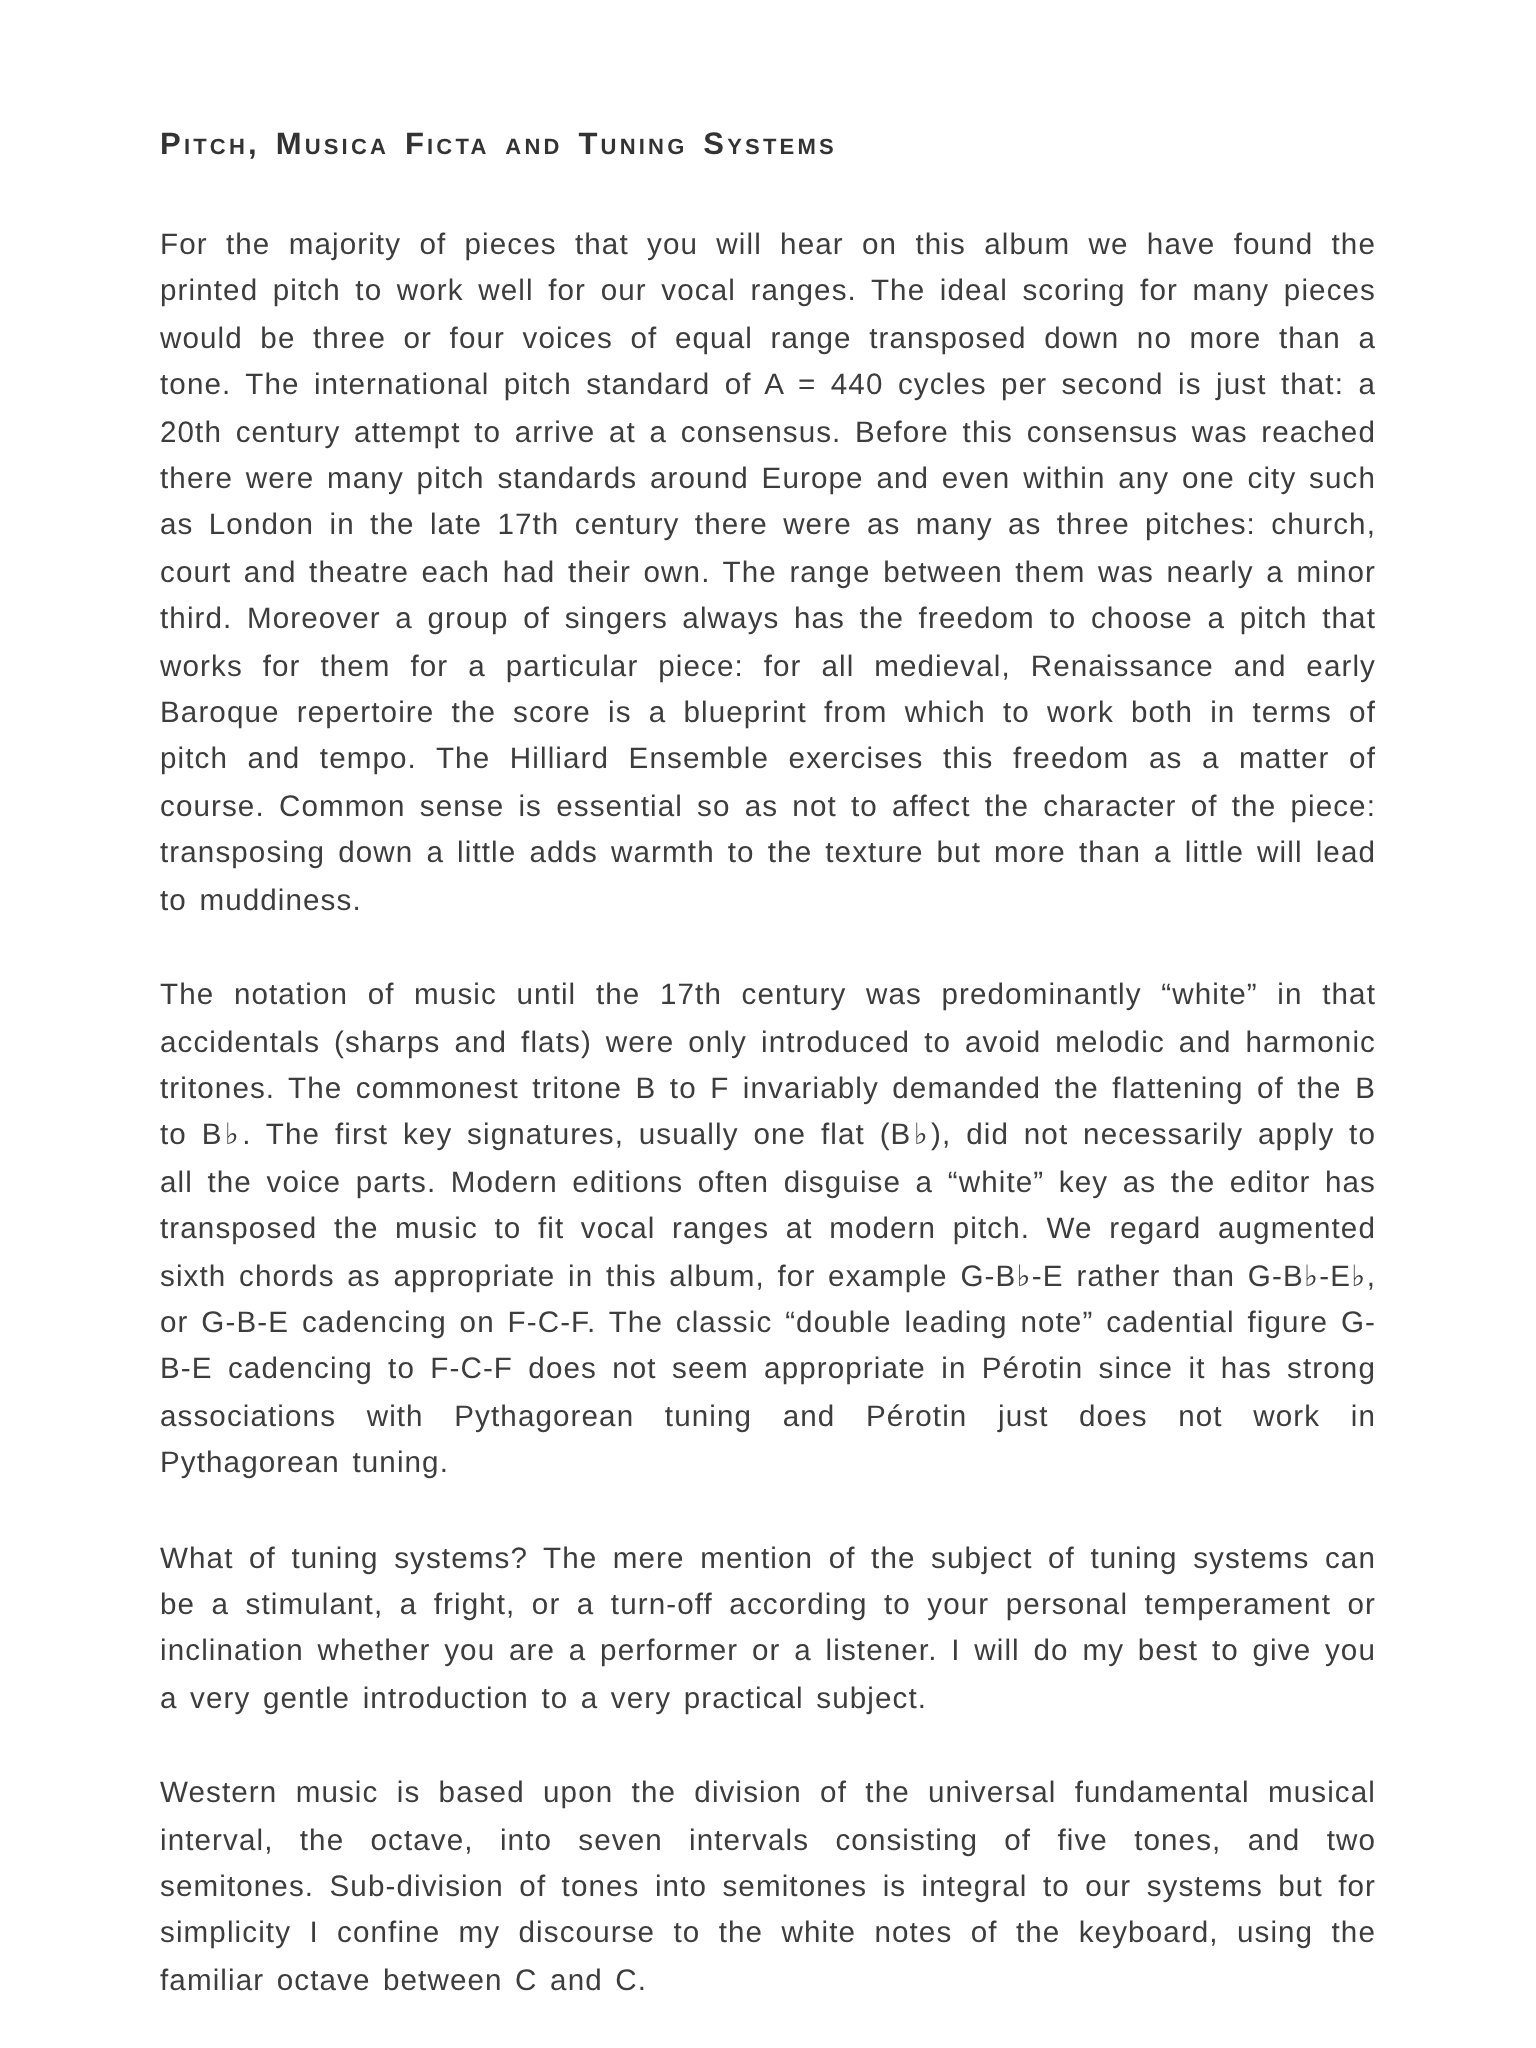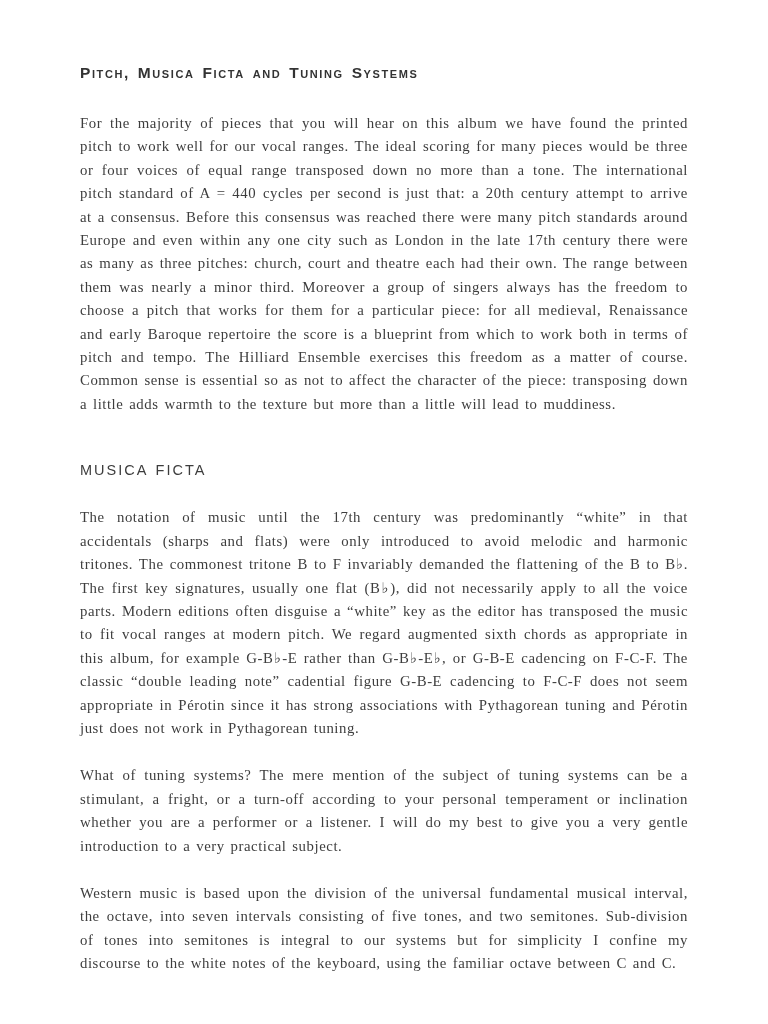--- a/index.html
+++ b/index.html
@@ -36,36 +36,34 @@
     margin: 46px 0 28px 0;
     color: #3d3d3d;
   }
   .para {
     font-size: 14.8px;
     line-height: 23.4px;
     text-align: justify;
     letter-spacing: 0.55px;
     word-spacing: 1.6px;
     margin: 0 0 24px 0;
-    font-family: Liberation Serif, serif;
   }
   .para:last-child {
     margin-bottom: 0;
   }
 </style>
 </head>
 <body>
 
 <div class="page">
 
   <h1 class="doc-title">Pitch, Musica Ficta and Tuning Systems</h1>
 
   <p class="para">For the majority of pieces that you will hear on this album we have found the printed pitch to work well for our vocal ranges.  The ideal scoring for many pieces would be three or four voices of equal range transposed down no more than a tone.  The international pitch standard of A = 440 cycles per second is just that: a 20th century attempt to arrive at a consensus.  Before this consensus was reached there were many pitch standards around Europe and even within any one city such as London in the late 17th century there were as many as three pitches: church, court and theatre each had their own.  The range between them was nearly a minor third.  Moreover a group of singers always has the freedom to choose a pitch that works for them for a particular piece: for all medieval, Renaissance and early Baroque repertoire the score is a blueprint from which to work both in terms of pitch and tempo.  The Hilliard Ensemble exercises this freedom as a matter of course.  Common sense is essential so as not to affect the character of the piece: transposing down a little adds warmth to the texture but more than a little will lead to muddiness.</p>
 
-  <h2 class="section-heading">MUSICA FICTA</h2>
 
   <p class="para">The notation of music until the 17th century was predominantly “white” in that accidentals (sharps and flats) were only introduced to avoid melodic and harmonic tritones.  The commonest tritone B to F invariably demanded the flattening of the B to B♭.  The first key signatures, usually one flat  (B♭), did not necessarily apply to all the voice parts.   Modern editions often disguise a “white” key as the editor has transposed the music to fit vocal ranges at modern pitch.  We regard augmented sixth chords as appropriate in this album, for example G-B♭-E rather than G-B♭-E♭, or G-B-E cadencing on F-C-F.   The classic “double leading note” cadential figure G-B-E cadencing to F-C-F does not seem appropriate in Pérotin since it has strong associations with Pythagorean tuning and Pérotin just does not work in Pythagorean tuning.</p>
 
 
   <p class="para">What of tuning systems?  The mere mention of the subject of tuning systems can be a stimulant, a fright, or a turn-off according to your personal temperament or inclination whether you are a performer or a listener.  I will do my best to give you a very gentle introduction to a very practical subject.</p>
 
   <p class="para">Western music is based upon the division of the universal fundamental musical interval, the octave, into seven intervals consisting of five tones, and two semitones.  Sub-division of tones into semitones is integral to our systems but for simplicity I confine my discourse to the white notes of the keyboard, using the familiar octave between C and C.</p>
 
 </div>
 

